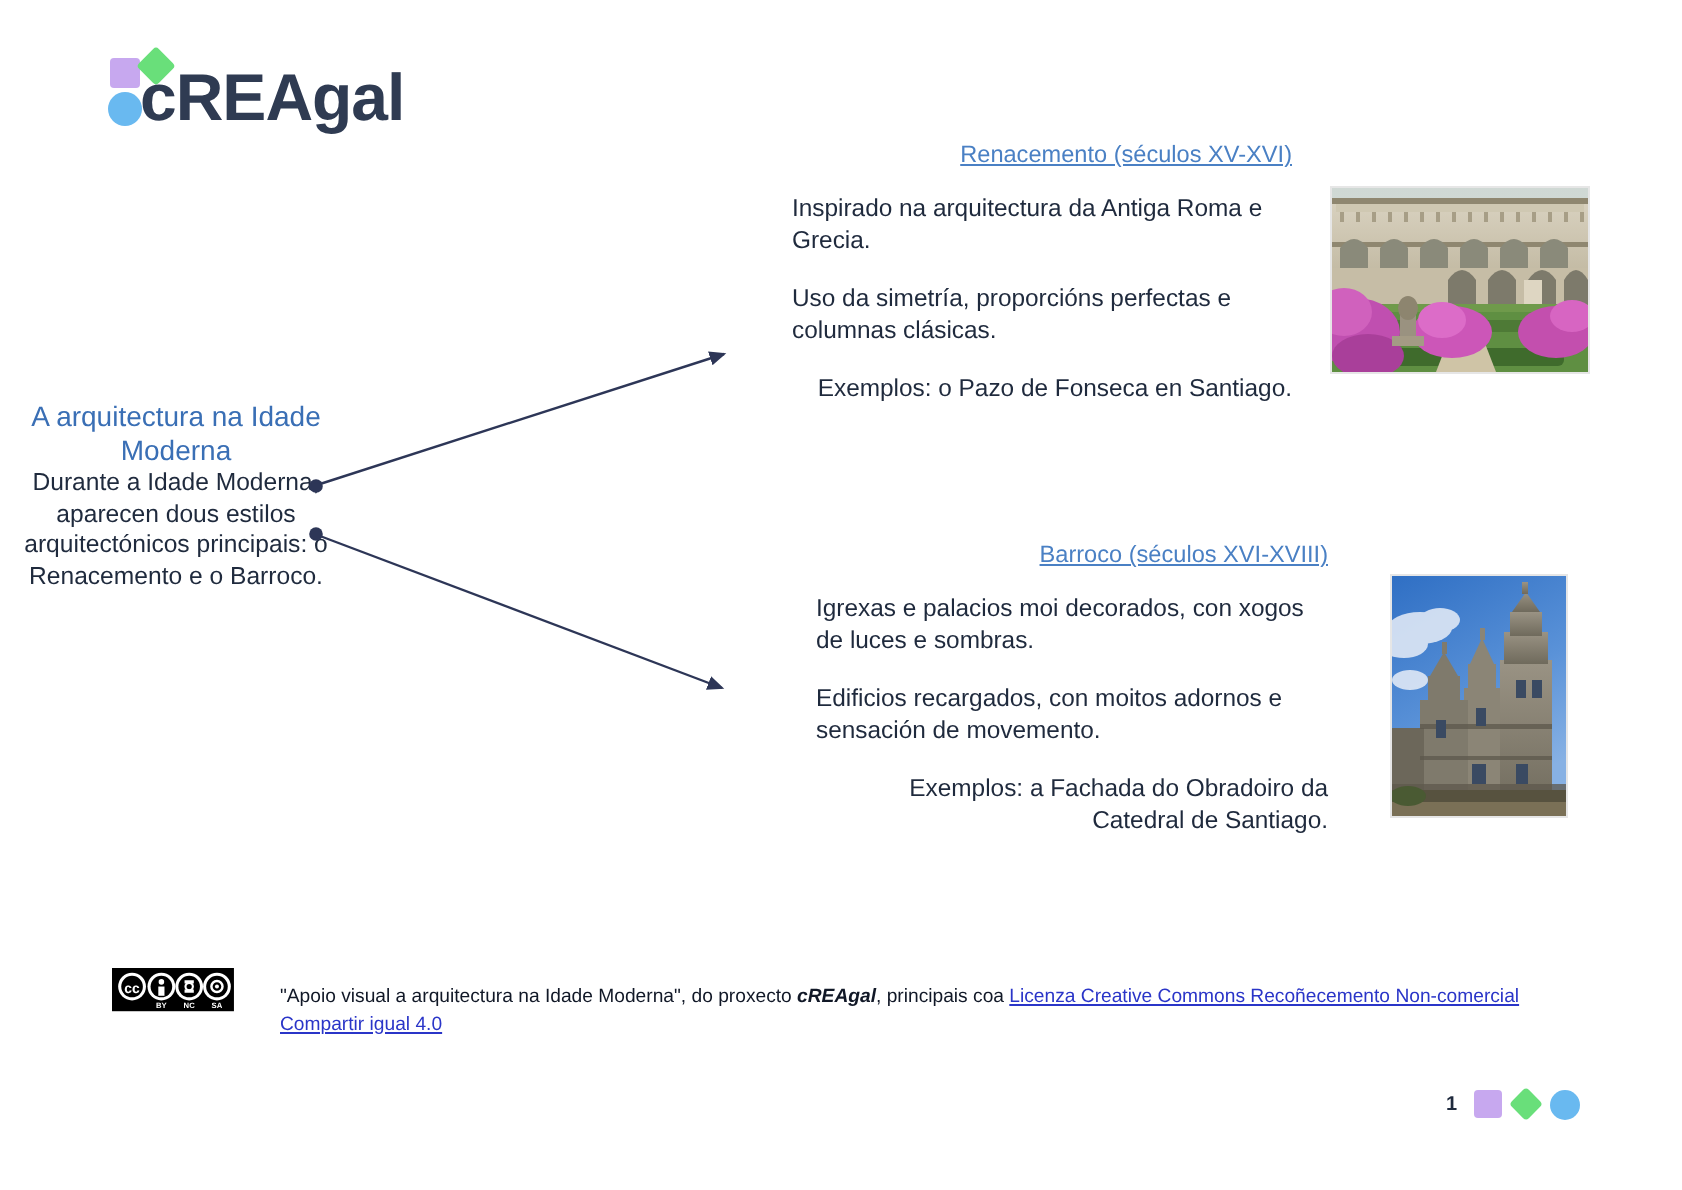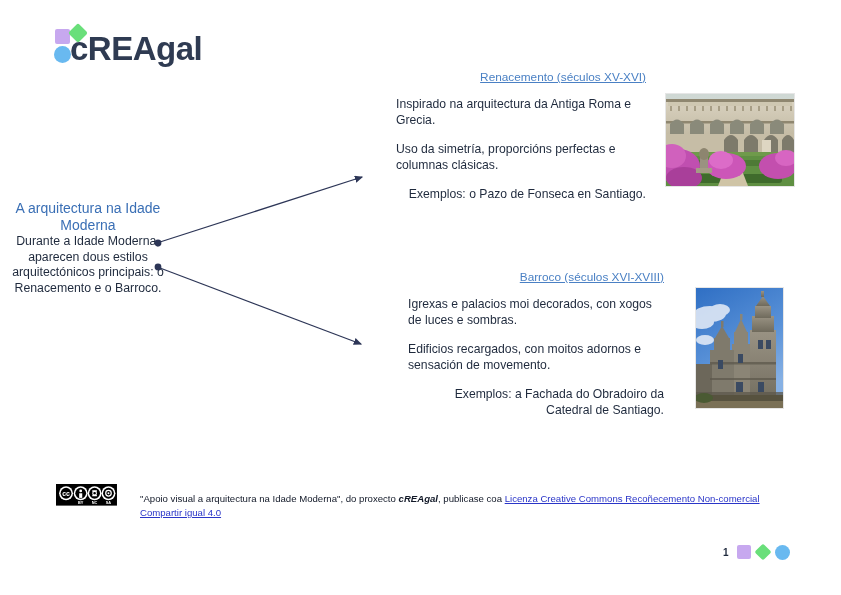--- a/index.html
+++ b/index.html
@@ -462,21 +462,21 @@
           <circle cx="68" cy="12" r="3.6" fill="none" stroke="#ffffff" stroke-width="1.6"></circle>
           <circle cx="68" cy="12" r="1.3"></circle>
         </g>
         <g fill="#ffffff" font-size="5" font-weight="700" font-family="'Liberation Sans', sans-serif" text-anchor="middle">
           <text x="32" y="26">BY</text>
           <text x="50" y="26">NC</text>
           <text x="68" y="26">SA</text>
         </g>
       </svg>
     </div>
-    <div class="footer-text"><span>"Apoio visual a arquitectura na Idade Moderna", do proxecto </span><span class="brand">cREAgal</span><span>, publicase coa </span><a class="footer-link" href="#">Licenza Creative Commons Recoñecemento Non-comercial Compartir igual 4.0</a></div>
+    <div class="footer-text"><span>"Apoio visual a arquitectura na Idade Moderna", do proxecto </span><span class="brand">cREAgal</span><span>, principais coa </span><a class="footer-link" href="#">Licenza Creative Commons Recoñecemento Non-comercial Compartir igual 4.0</a></div>
   </div>
 
   <div class="page-mark">
     <span class="page-number">1</span>
     <span class="pm-square"></span>
     <span class="pm-diamond"></span>
     <span class="pm-circle"></span>
   </div>
 
 </div>

